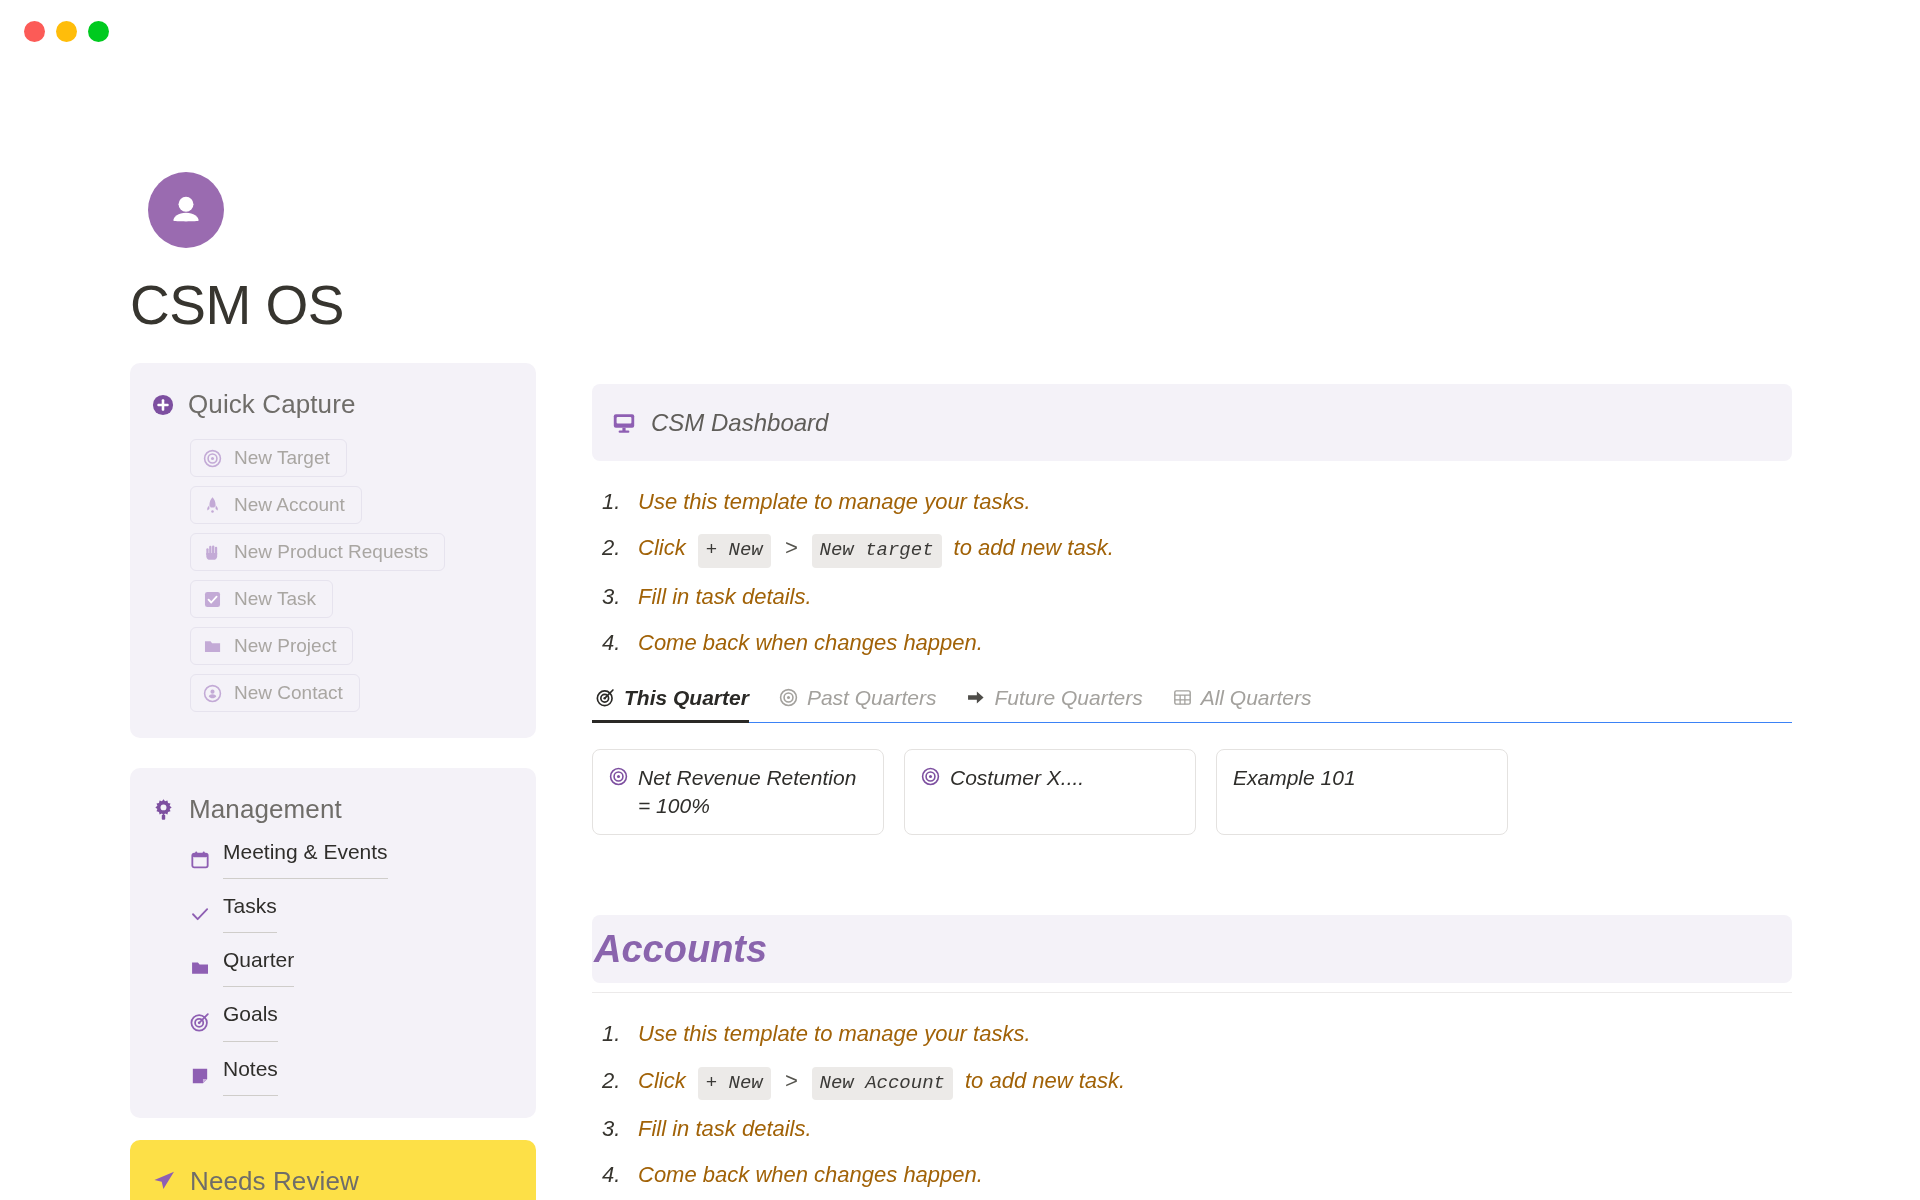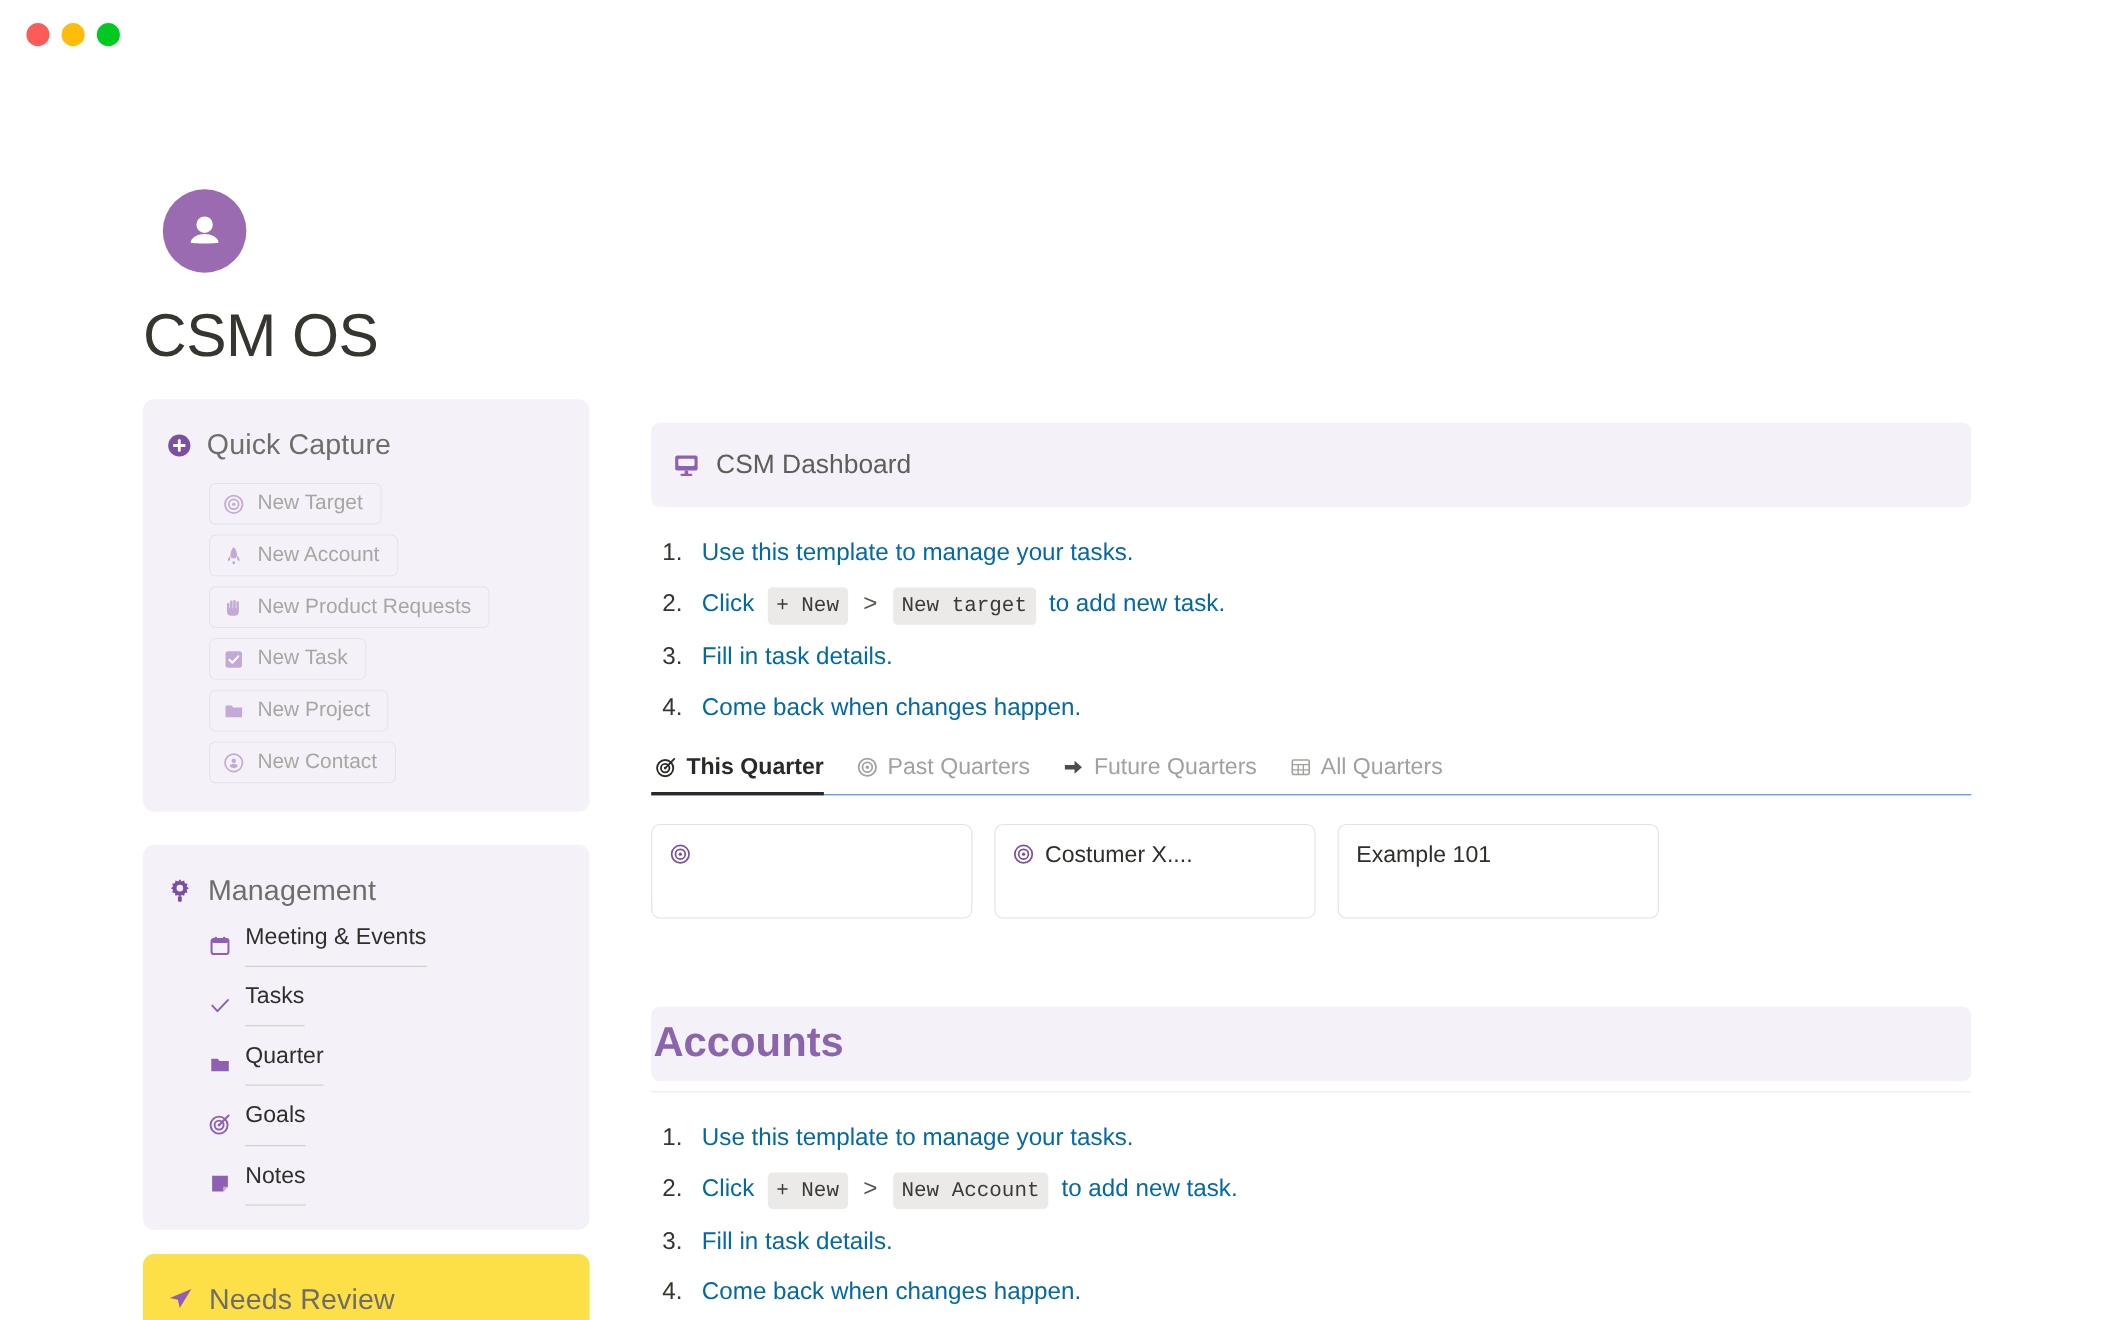--- a/index.html
+++ b/index.html
@@ -125,20 +125,21 @@
     padding: 26px 0 26px 0;
     width: 406px;
   }
 
   
   .maincol {
     position: absolute;
     left: 592px;
     top: 322px;
     width: 1200px;
+    font-style: italic;
   }
 
   .section-head {
     background: #f4f2f8;
     border-radius: 8px;
     height: 77px;
     display: flex;
     align-items: center;
     gap: 15px;
     padding-left: 20px;
@@ -161,21 +162,21 @@
   .step {
     display: flex;
     align-items: baseline;
     gap: 12px;
     font-size: 22px;
     color: #5a5955;
     line-height: 1.55;
     padding: 6px 0 6px 10px;
   }
   .step .num { color: #37352f; font-weight: normal; min-width: 24px; }
-  .step .txt { color: #0369a1; }
+  .step .txt { color: #a16207; }
   .code {
     font-family: "Liberation Mono", "DejaVu Sans Mono", monospace;
     background: #eceae8;
     border-radius: 4px;
     padding: 2px 8px;
     font-size: 19px;
     color: #3b3a37;
     white-space: nowrap;
   }
   .gt { color: #56554f; padding: 0 2px; }
@@ -515,20 +516,21 @@
     <div class="cards">
 
       <div class="card">
         <span class="i ico">
           <svg width="19" height="19" viewBox="0 0 24 24">
             <circle cx="12" cy="12" r="10" fill="none" stroke="#7d4fa0" stroke-width="2"></circle>
             <circle cx="12" cy="12" r="5.6" fill="none" stroke="#7d4fa0" stroke-width="2"></circle>
             <circle cx="12" cy="12" r="1.9" fill="#7d4fa0"></circle>
           </svg>
         </span>
+        <span class="ctext">Net Revenue Retention = 100%</span>
       </div>
 
       <div class="card">
         <span class="i ico">
           <svg width="19" height="19" viewBox="0 0 24 24">
             <circle cx="12" cy="12" r="10" fill="none" stroke="#7d4fa0" stroke-width="2"></circle>
             <circle cx="12" cy="12" r="5.6" fill="none" stroke="#7d4fa0" stroke-width="2"></circle>
             <circle cx="12" cy="12" r="1.9" fill="#7d4fa0"></circle>
           </svg>
         </span>

